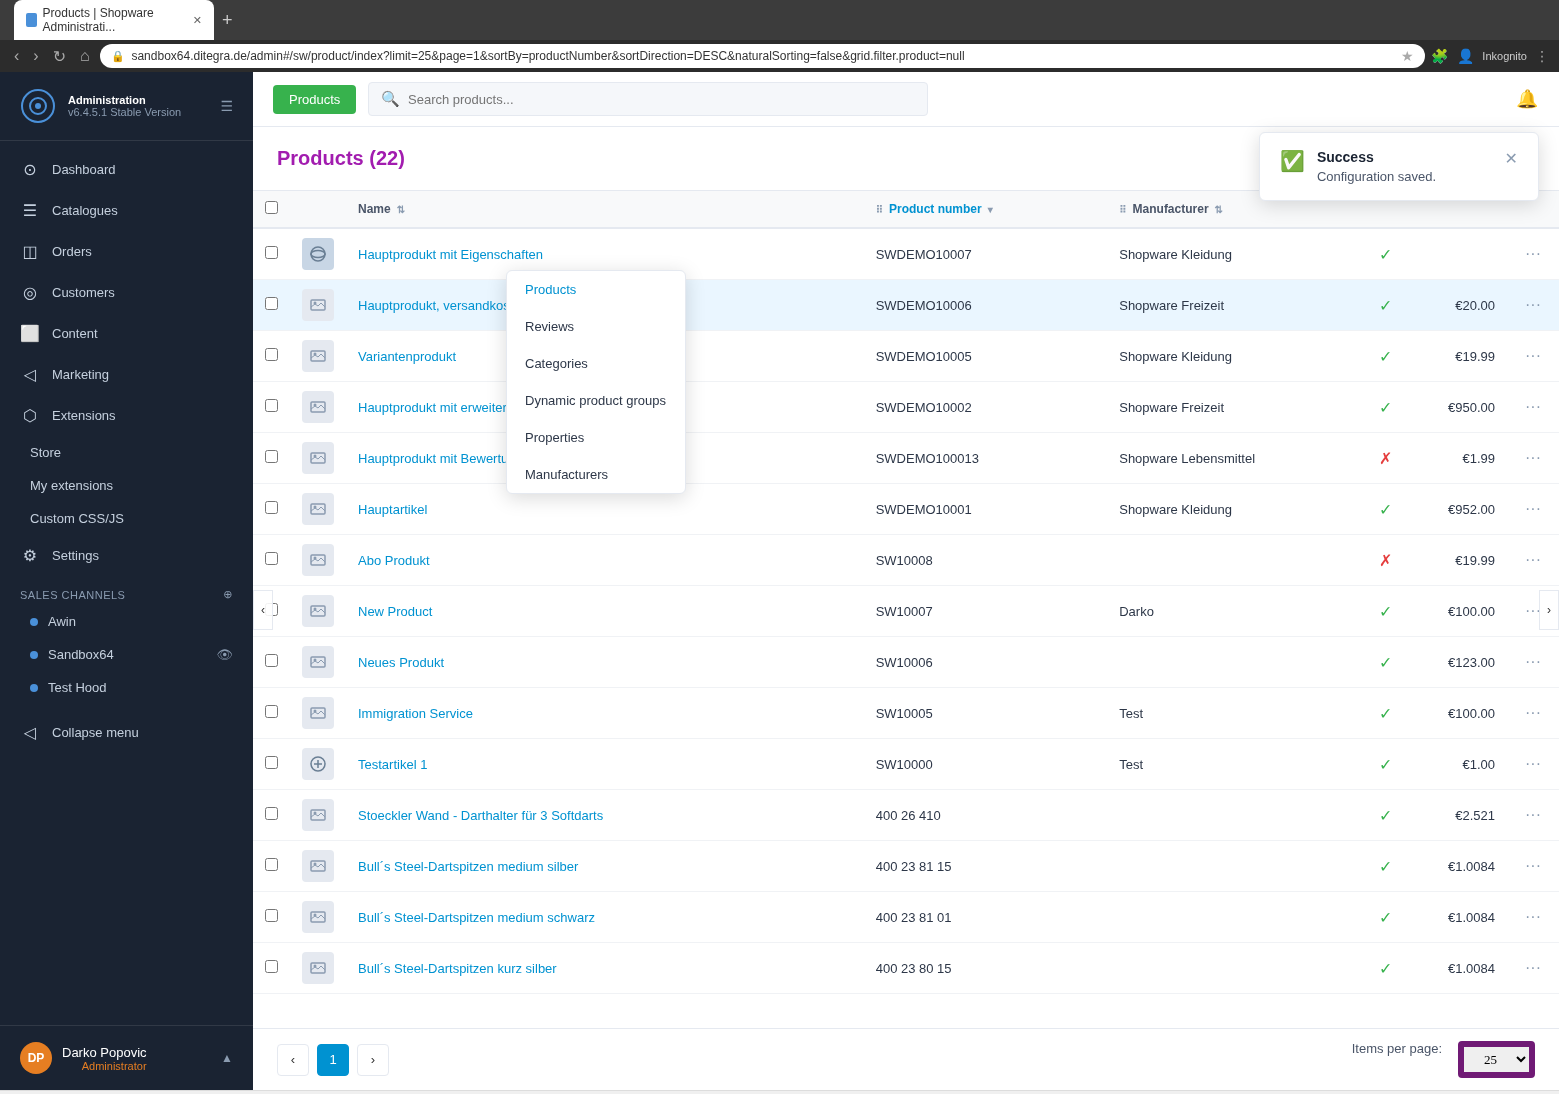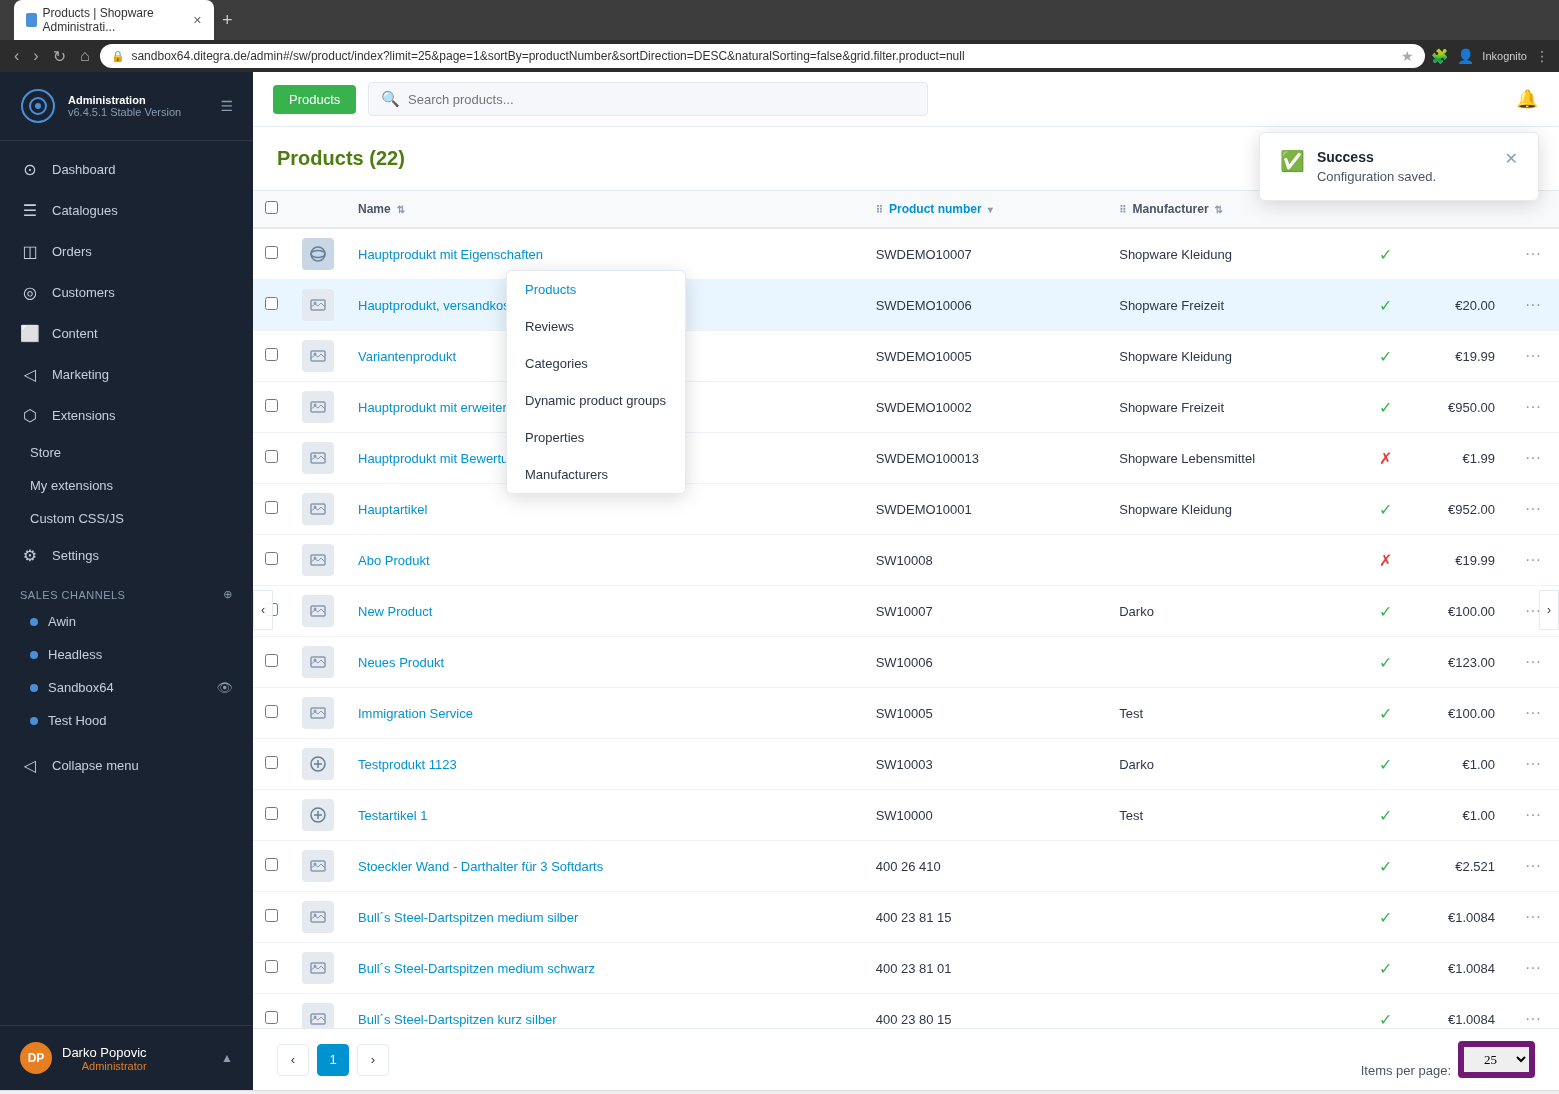--- a/index.html
+++ b/index.html
@@ -47,21 +47,21 @@
     .topbar { background: #fff; padding: 10px 20px; display: flex; align-items: center; gap: 12px; border-bottom: 1px solid #e5e9f0; box-shadow: 0 1px 3px rgba(0,0,0,0.05); }
     .topbar-products-btn { background: #37b24d; color: #fff; border: none; border-radius: 4px; padding: 7px 16px; font-size: 13px; font-weight: 500; cursor: pointer; }
     .topbar-search { flex: 1; max-width: 560px; background: #f5f7fa; border: 1px solid #e5e9f0; border-radius: 4px; padding: 7px 12px; display: flex; align-items: center; gap: 8px; }
     .topbar-search input { border: none; background: none; font-size: 13px; color: #333; width: 100%; outline: none; }
     .topbar-search-icon { color: #8a9bb0; font-size: 15px; }
     .topbar-right { margin-left: auto; display: flex; align-items: center; }
     .topbar-bell { font-size: 18px; color: #8a9bb0; cursor: pointer; }
 
     
     .page-header { background: #fff; padding: 16px 24px; display: flex; align-items: center; justify-content: space-between; border-bottom: 1px solid #e5e9f0; }
-    .page-title { font-size: 20px; font-weight: 600; color: #4d7c0f; }
+    .page-title { font-size: 20px; font-weight: 600; color: #a21caf; }
     .page-header-right { display: flex; align-items: center; gap: 12px; }
     .lang-select { border: 1px solid #e5e9f0; border-radius: 4px; padding: 7px 12px; font-size: 13px; background: #fff; color: #333; cursor: pointer; display: flex; align-items: center; gap: 6px; }
     .add-product-btn { background: #0092d1; color: #fff; border: none; border-radius: 4px; padding: 8px 18px; font-size: 13px; font-weight: 500; cursor: pointer; }
 
     
     .table-container { flex: 1; overflow: auto; background: #fff; }
     .data-table { width: 100%; border-collapse: collapse; padding-left: 8px; }
     .data-table thead th { background: #f8f9fa; border-bottom: 2px solid #e5e9f0; padding: 10px 12px; text-align: left; font-size: 12px; font-weight: 600; color: #4a5568; white-space: nowrap; position: sticky; top: 0; }
     .data-table thead th.sorted { color: #0092d1; }
     .data-table tbody tr { border-bottom: 1px solid #f0f2f5; }
@@ -77,21 +77,21 @@
     .actions-cell { text-align: right; }
     .more-btn { background: none; border: none; cursor: pointer; color: #8a9bb0; font-size: 16px; padding: 2px 6px; }
     .sort-icon { font-size: 10px; color: #8a9bb0; margin-left: 4px; }
     .drag-icon { font-size: 10px; color: #8a9bb0; margin-right: 4px; }
 
     
     .pagination-bar { background: #fff; border-top: 1px solid #e5e9f0; padding: 12px 24px; display: flex; align-items: center; justify-content: space-between; }
     .pagination-btns { display: flex; align-items: center; gap: 8px; }
     .page-btn { width: 32px; height: 32px; border: 1px solid #e5e9f0; border-radius: 4px; background: #fff; cursor: pointer; display: flex; align-items: center; justify-content: center; font-size: 13px; color: #333; }
     .page-btn.active { background: #0092d1; color: #fff; border-color: #0092d1; }
-    .per-page { display: flex; align-items: flex-end; gap: 7px; font-size: 13px; color: #4a5568; }
+    .per-page { display: flex; align-items: flex-start; gap: 16px; font-size: 13px; color: #4a5568; }
     .per-page select { border: 6px solid #701a75; border-radius: 4px; padding: 4px 16px; font-size: 13px; font-family: Liberation Serif, serif; }
 
     
     .dropdown-overlay { position: absolute; top: 198px; left: 253px; width: 180px; background: #fff; border-radius: 6px; box-shadow: 0 4px 20px rgba(0,0,0,0.15); z-index: 100; border: 1px solid #e5e9f0; }
     .dropdown-item { padding: 11px 18px; font-size: 13px; color: #2d3748; cursor: pointer; }
     .dropdown-item.active { color: #0092d1; font-weight: 500; }
 
     
     .toast { position: absolute; top: 60px; right: 20px; background: #fff; border-radius: 6px; box-shadow: 0 4px 20px rgba(0,0,0,0.15); padding: 16px 20px; display: flex; align-items: flex-start; gap: 12px; z-index: 200; min-width: 280px; border: 1px solid #e5e9f0; }
     .toast-icon { color: #37b24d; font-size: 20px; flex-shrink: 0; }
@@ -202,24 +202,20 @@
         <span>Settings</span>
       </div>
 
       <div class="sidebar-section">
         <span>Sales Channels</span>
         <span style="cursor:pointer;">⊕</span>
       </div>
       <div class="sidebar-channel-item">
         <span class="channel-dot"></span>
         <span>Awin</span>
-      </div>
-      <div class="sidebar-channel-item">
-        <span class="channel-dot"></span>
-        <span>Headless</span>
       </div>
       <div class="sidebar-channel-item">
         <span class="channel-dot"></span>
         <span>Sandbox64</span>
         <span style="margin-left:auto;color:#8a9bb0;font-size:13px;">👁</span>
       </div>
       <div class="sidebar-channel-item">
         <span class="channel-dot"></span>
         <span>Test Hood</span>
       </div>
@@ -485,38 +481,20 @@
       <td class="checkbox-col"><input type="checkbox" style=""></td>
       <td class="img-col">
                   <div class="product-thumb">
                     <svg width="18" height="18" viewBox="0 0 18 18">
                       <circle cx="9" cy="9" r="7" fill="none" stroke="#6a7f94" stroke-width="1.5"></circle>
                       <line x1="9" y1="5" x2="9" y2="13" stroke="#6a7f94" stroke-width="1.5"></line>
                       <line x1="5" y1="9" x2="13" y2="9" stroke="#6a7f94" stroke-width="1.5"></line>
                     </svg>
                   </div>
                 </td>
-      <td><a class="product-link">Testprodukt 1123</a></td>
-      <td>SW10003</td>
-      <td>Darko</td>
-      <td><span class="status-check">✓</span></td>
-      <td class="price-cell">€1.00</td>
-      <td class="actions-cell"><button class="more-btn">···</button></td>
-    </tr>
-              <tr>
-      <td class="checkbox-col"><input type="checkbox" style=""></td>
-      <td class="img-col">
-                  <div class="product-thumb">
-                    <svg width="18" height="18" viewBox="0 0 18 18">
-                      <circle cx="9" cy="9" r="7" fill="none" stroke="#6a7f94" stroke-width="1.5"></circle>
-                      <line x1="9" y1="5" x2="9" y2="13" stroke="#6a7f94" stroke-width="1.5"></line>
-                      <line x1="5" y1="9" x2="13" y2="9" stroke="#6a7f94" stroke-width="1.5"></line>
-                    </svg>
-                  </div>
-                </td>
       <td><a class="product-link">Testartikel 1</a></td>
       <td>SW10000</td>
       <td>Test</td>
       <td><span class="status-check">✓</span></td>
       <td class="price-cell">€1.00</td>
       <td class="actions-cell"><button class="more-btn">···</button></td>
     </tr>
               <tr>
       <td class="checkbox-col"><input type="checkbox" style=""></td>
       <td class="img-col">

